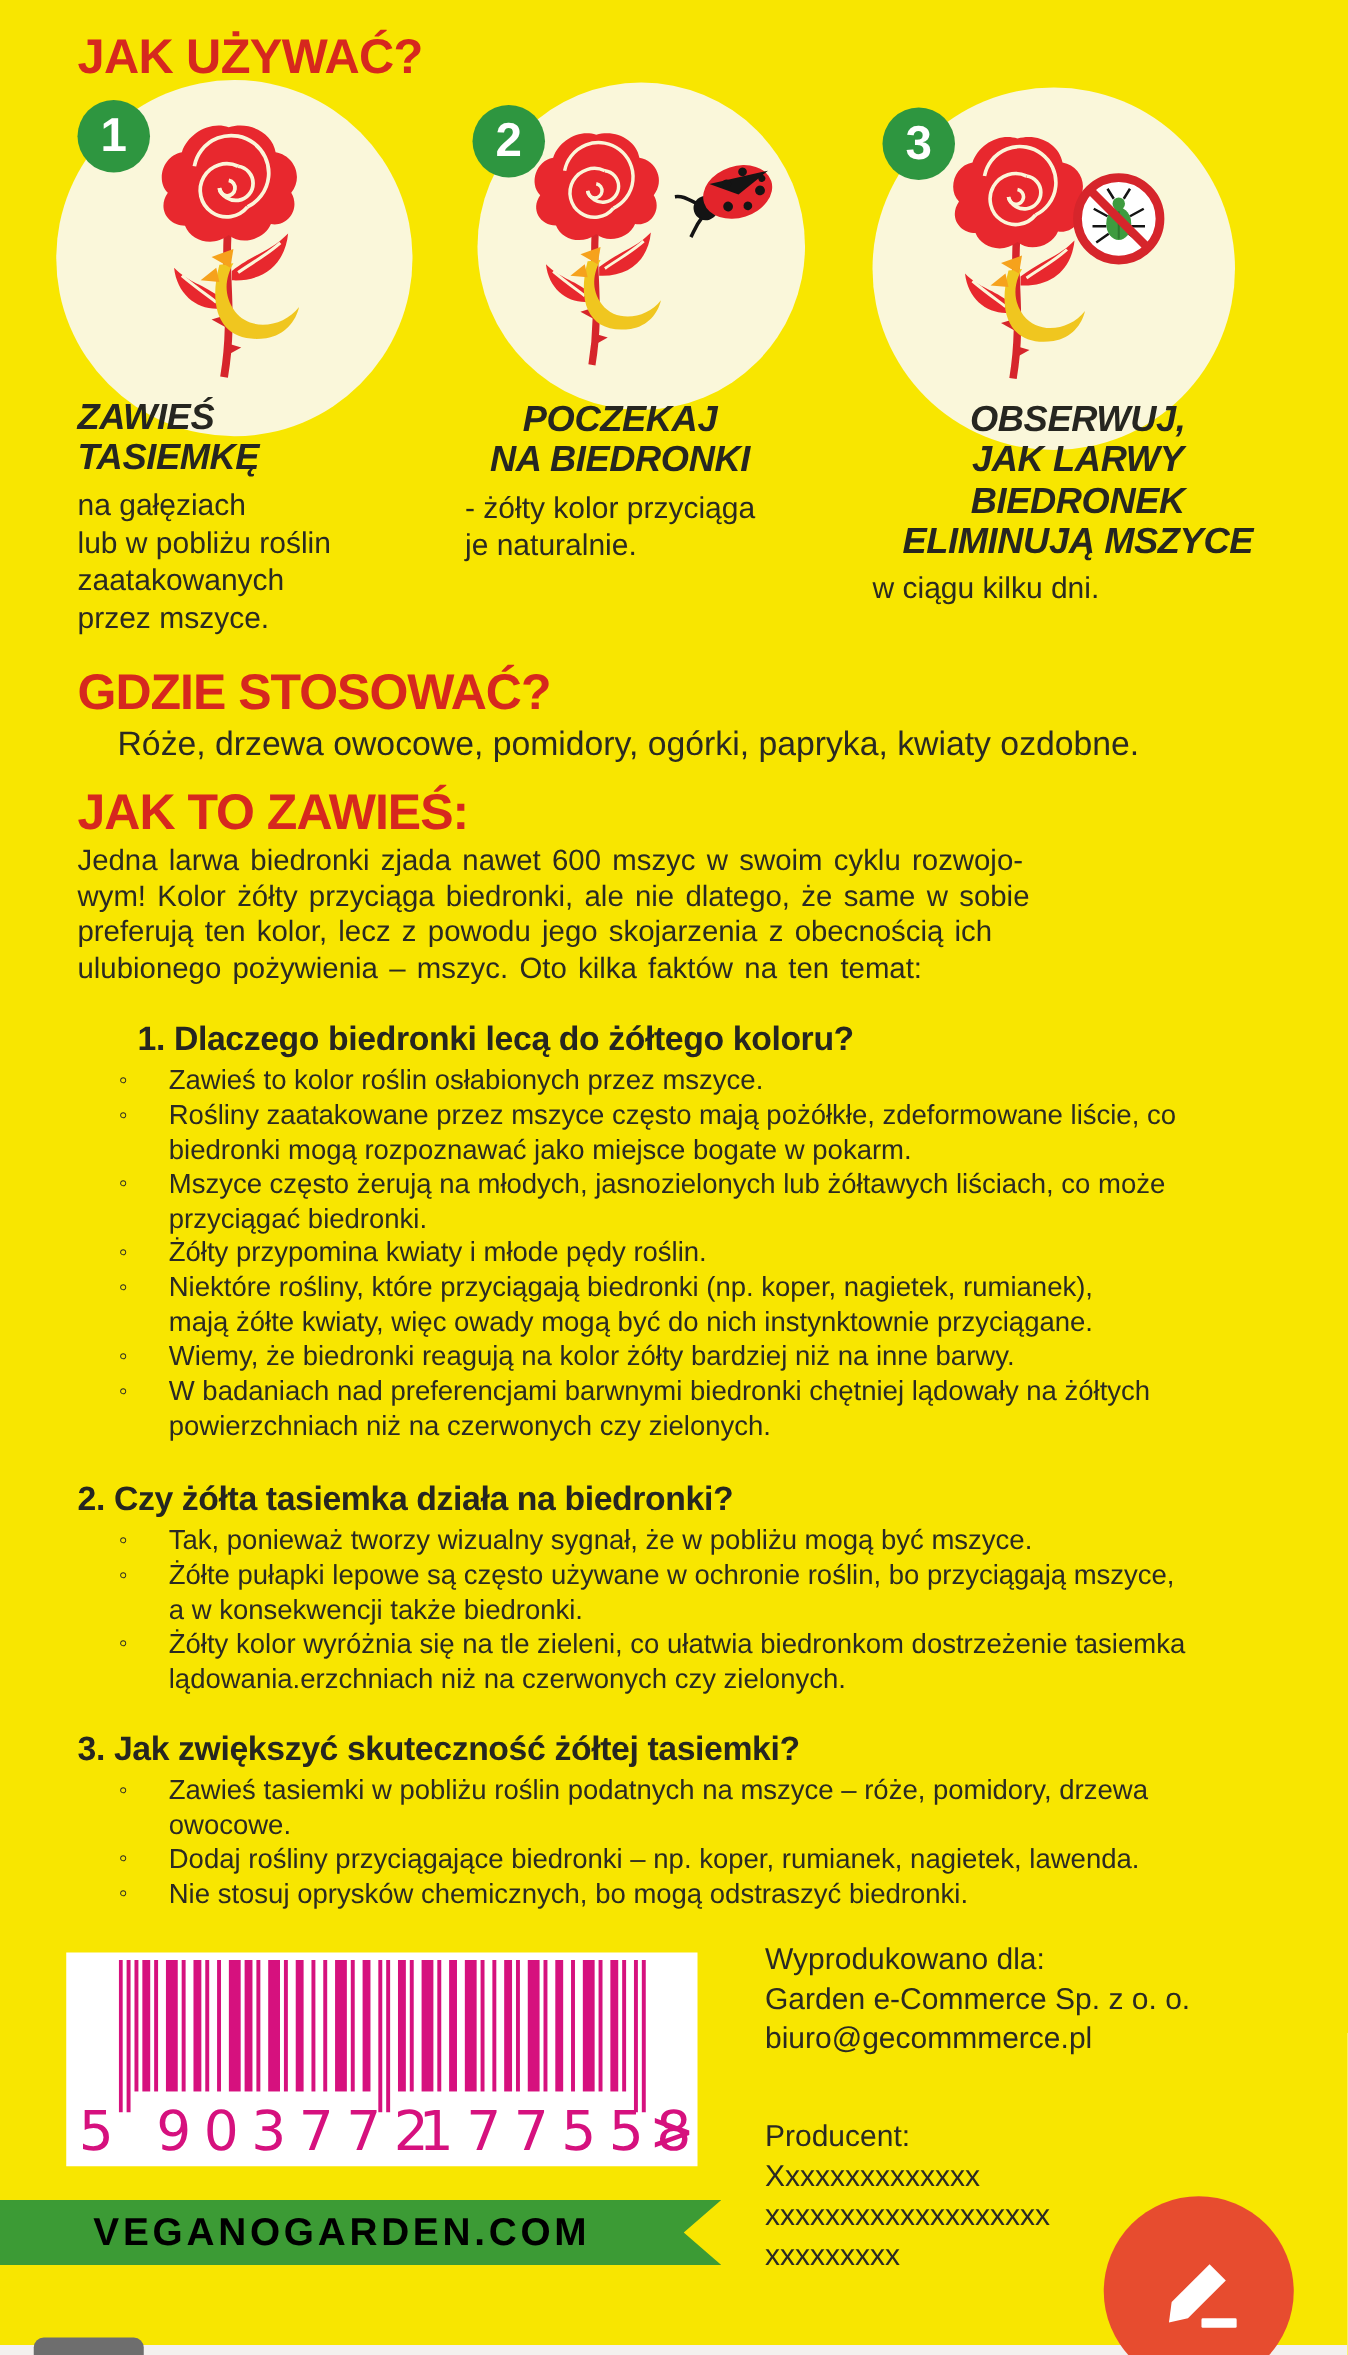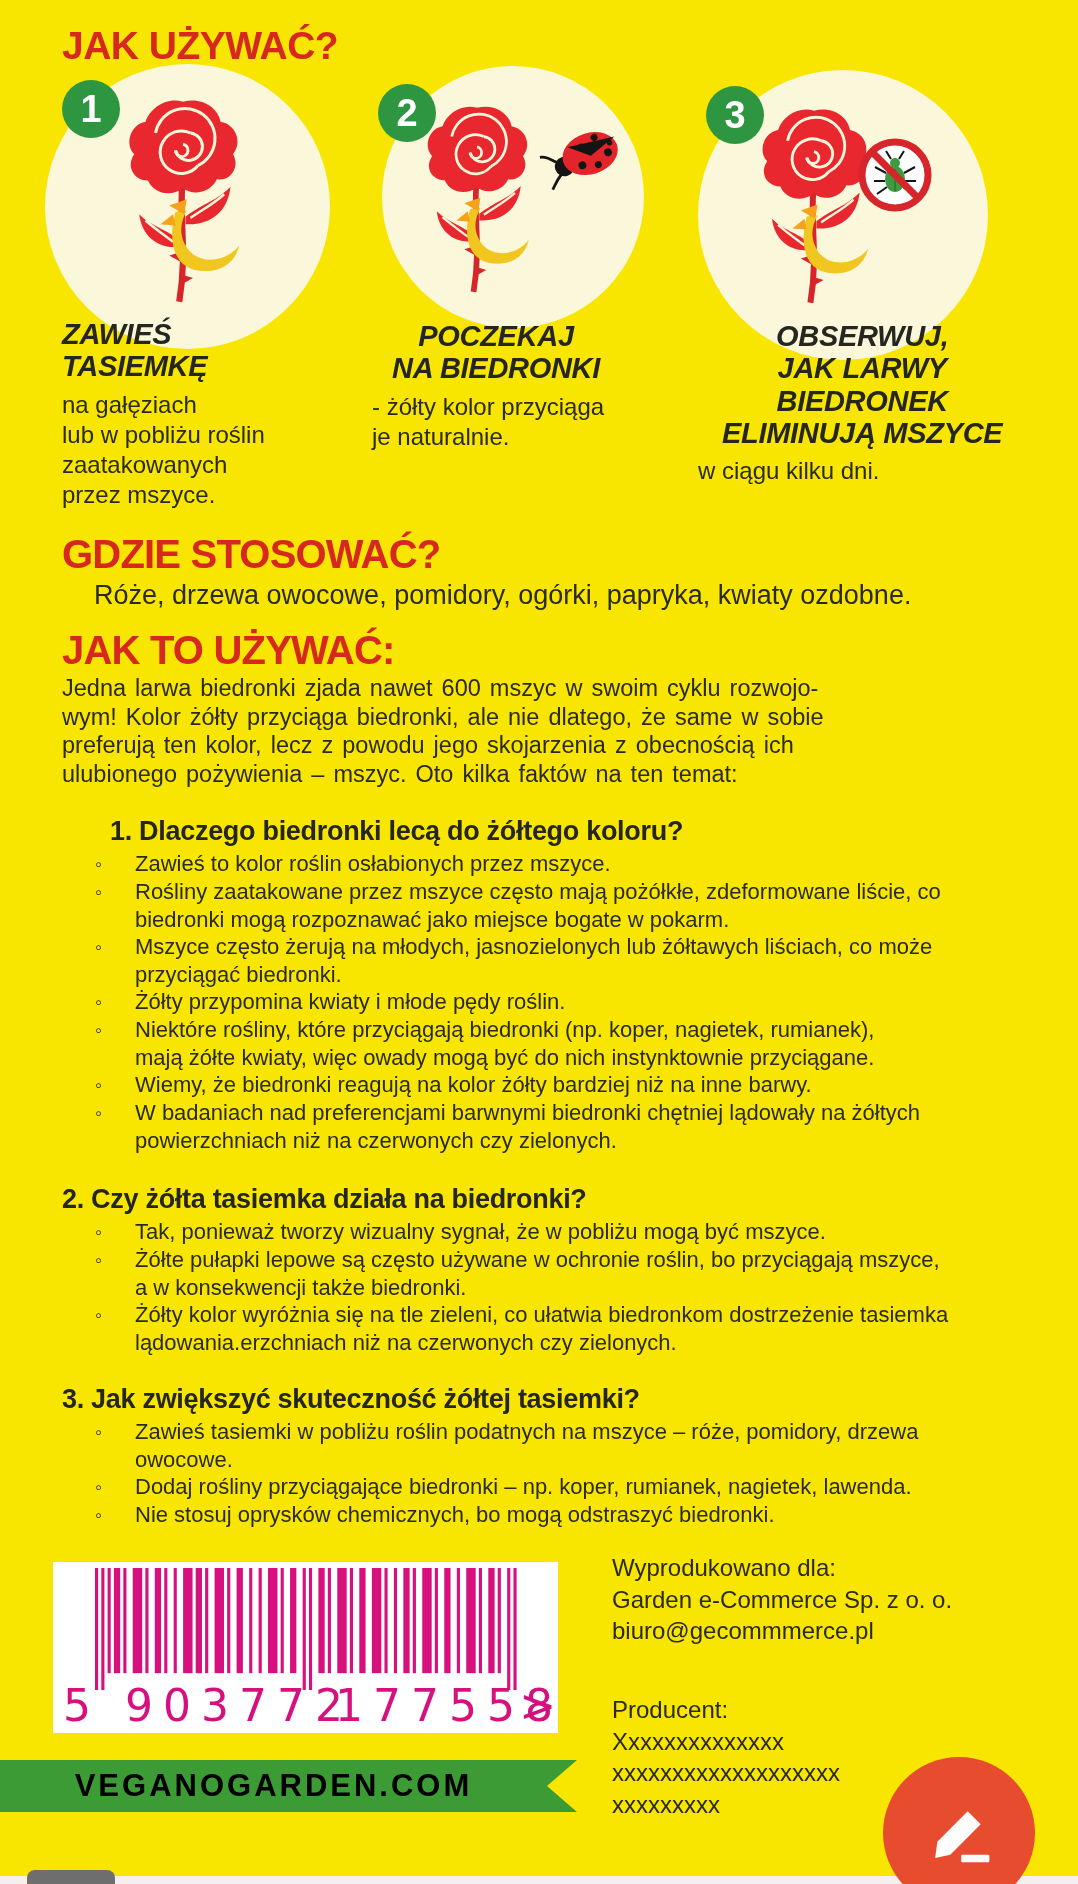--- a/index.html
+++ b/index.html
@@ -211,21 +211,21 @@
 
   <div class="abs step-heading" style="left:722px;top:320px;text-align:center;">OBSERWUJ,
 JAK LARWY
 BIEDRONEK
 ELIMINUJĄ MSZYCE</div>
   <div class="abs step-body" style="left:698px;top:456px;">w ciągu kilku dni.</div>
 
   <div class="abs sec-heading" style="left:62px;top:532px;">GDZIE STOSOWAĆ?</div>
   <div class="abs where-body" style="left:62px;top:580px;margin-left:32px;">Róże, drzewa owocowe, pomidory, ogórki, papryka, kwiaty ozdobne.</div>
 
-  <div class="abs sec-heading" style="left:62px;top:628px;">JAK TO UŻYWAĆ:</div>
+  <div class="abs sec-heading" style="left:62px;top:628px;">JAK TO ZAWIEŚ:</div>
   <div class="abs how-body" style="left:62px;top:674px;width:980px;">Jedna larwa biedronki zjada nawet 600 mszyc w swoim cyklu rozwojo-
 wym! Kolor żółty przyciąga biedronki, ale nie dlatego, że same w sobie
 preferują ten kolor, lecz z powodu jego skojarzenia z obecnością ich
 ulubionego pożywienia – mszyc. Oto kilka faktów na ten temat:</div>
 
   <div class="abs fact-heading" style="left:62px;top:816px;margin-left:48px;">1. Dlaczego biedronki lecą do żółtego koloru?</div>
   <div class="abs bullets" style="left:95px;top:850px;width:960px;">
     <div class="bullet-row">
         <span class="bullet-marker">◦</span>
         <span class="bullet-text">Zawieś to kolor roślin osłabionych przez mszyce.</span>

